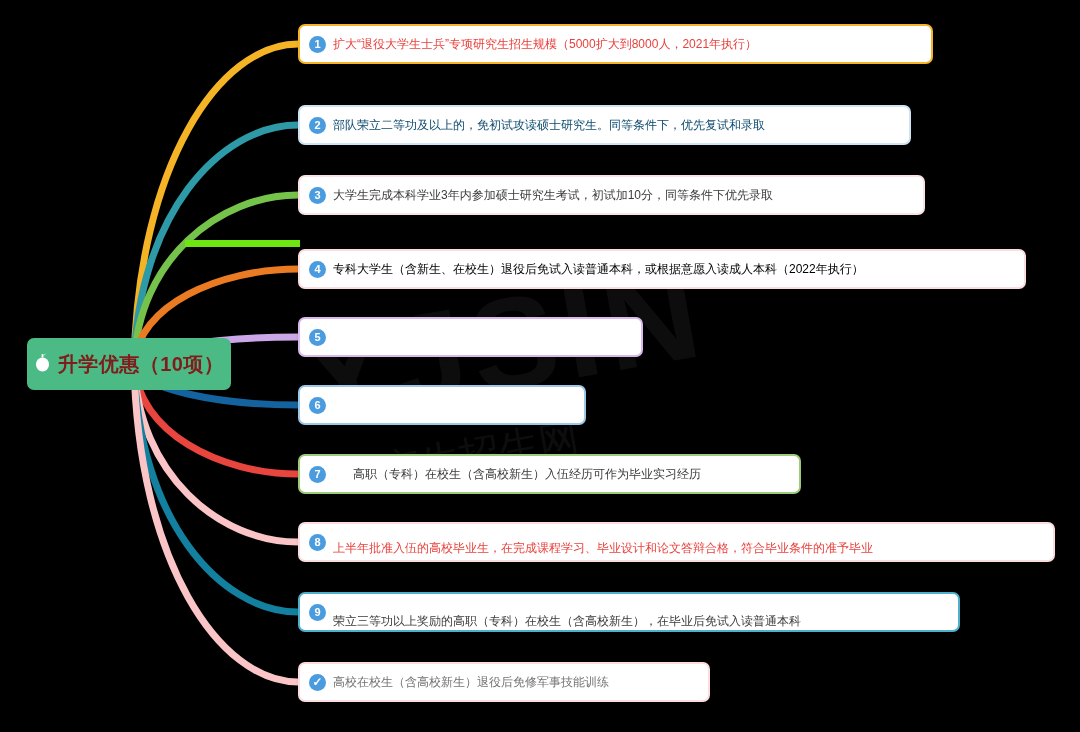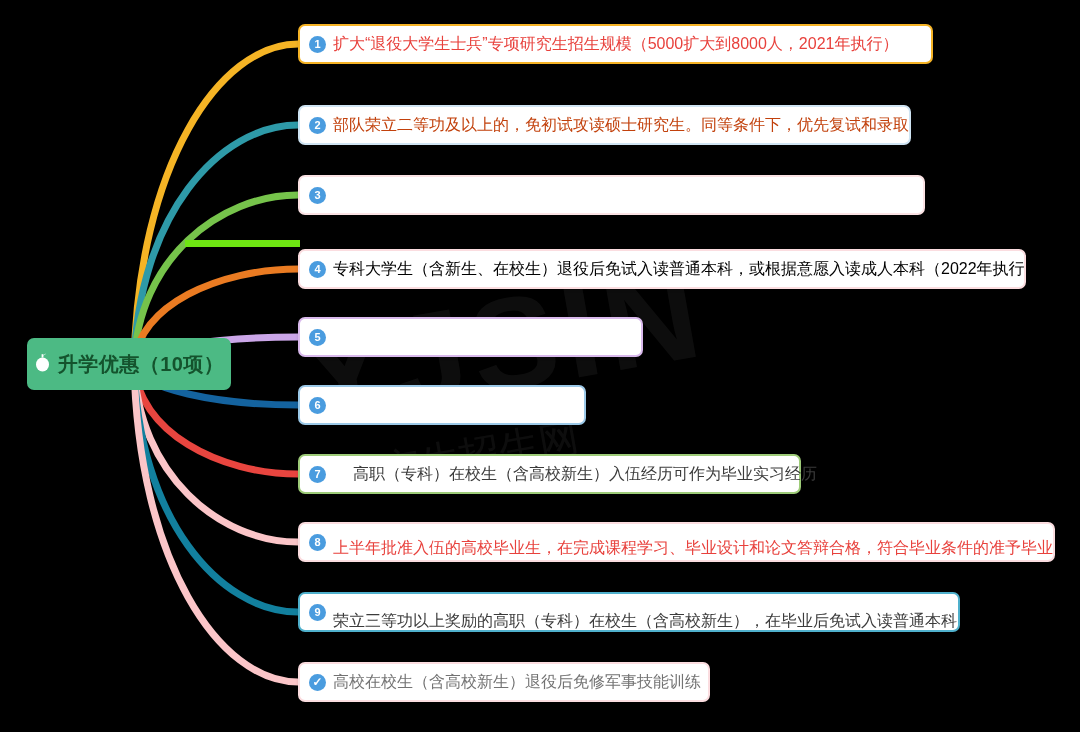--- a/index.html
+++ b/index.html
@@ -67,21 +67,21 @@
   }
   #central-node .node-icon {
     width: 17px;
     height: 20px;
     margin-right: 7px;
     flex: 0 0 auto;
     position: relative;
     top: -1px;
   }
   #central-node .node-label {
-    color: #14532d;
+    color: #7f1d1d;
     font-size: 20px;
     font-weight: bold;
     letter-spacing: 0.5px;
     white-space: nowrap;
   }
   
   .leaf {
     position: absolute;
     background: #ffffff;
     border-radius: 7px;
@@ -107,21 +107,21 @@
     font-weight: bold;
     margin-right: 7px;
     position: relative;
     top: 0px;
   }
   .leaf .badge.check {
     font-size: 12px;
     line-height: 17px;
   }
   .leaf .leaf-text {
-    font-size: 16px;
+    font-size: 12px;
     color: #3b3b3b;
     white-space: nowrap;
     letter-spacing: 0px;
   }
   .leaf.red .leaf-text { color: #e8413c; }
 </style>
 </head>
 <body>
 
 <div id="stage" style="background: rgb(0, 0, 0);">
@@ -154,24 +154,25 @@
     <span class="node-label">升学优惠（10项）</span>
   </div>
 
   <div id="leaf-container">
       <div class="leaf red" style="left: 298px; top: 24px; width: 635px; border-color: rgb(245, 179, 37);">
         <span class="badge">1</span>
         <span class="leaf-text" style="color: rgb(232, 65, 60);">扩大“退役大学生士兵”专项研究生招生规模（5000扩大到8000人，2021年执行）</span>
       </div>
       <div class="leaf" style="left: 298px; top: 105px; width: 613px; border-color: rgb(207, 228, 243);">
         <span class="badge">2</span>
-        <span class="leaf-text" style="color: #c2410c;">部队荣立二等功及以上的，免初试攻读硕士研究生。同等条件下，优先复试和录取</span>
+        <span class="leaf-text" style="color: #0c4a6e;">部队荣立二等功及以上的，免初试攻读硕士研究生。同等条件下，优先复试和录取</span>
       </div>
       <div class="leaf" style="left: 298px; top: 175px; width: 627px; border-color: rgb(251, 226, 228);">
         <span class="badge">3</span>
+        <span class="leaf-text" style="color: rgb(59, 59, 59);">大学生完成本科学业3年内参加硕士研究生考试，初试加10分，同等条件下优先录取</span>
       </div>
       <div class="leaf red" style="left: 298px; top: 249px; width: 728px; border-color: rgb(251, 221, 224);">
         <span class="badge">4</span>
         <span class="leaf-text" style="color: #000000;">专科大学生（含新生、在校生）退役后免试入读普通本科，或根据意愿入读成人本科（2022年执行）</span>
       </div>
       <div class="leaf" style="left: 298px; top: 317px; width: 345px; border-color: rgb(217, 185, 236);">
         <span class="badge">5</span>
       </div>
       <div class="leaf" style="left: 298px; top: 385px; width: 288px; border-color: rgb(156, 201, 232);">
         <span class="badge">6</span>

